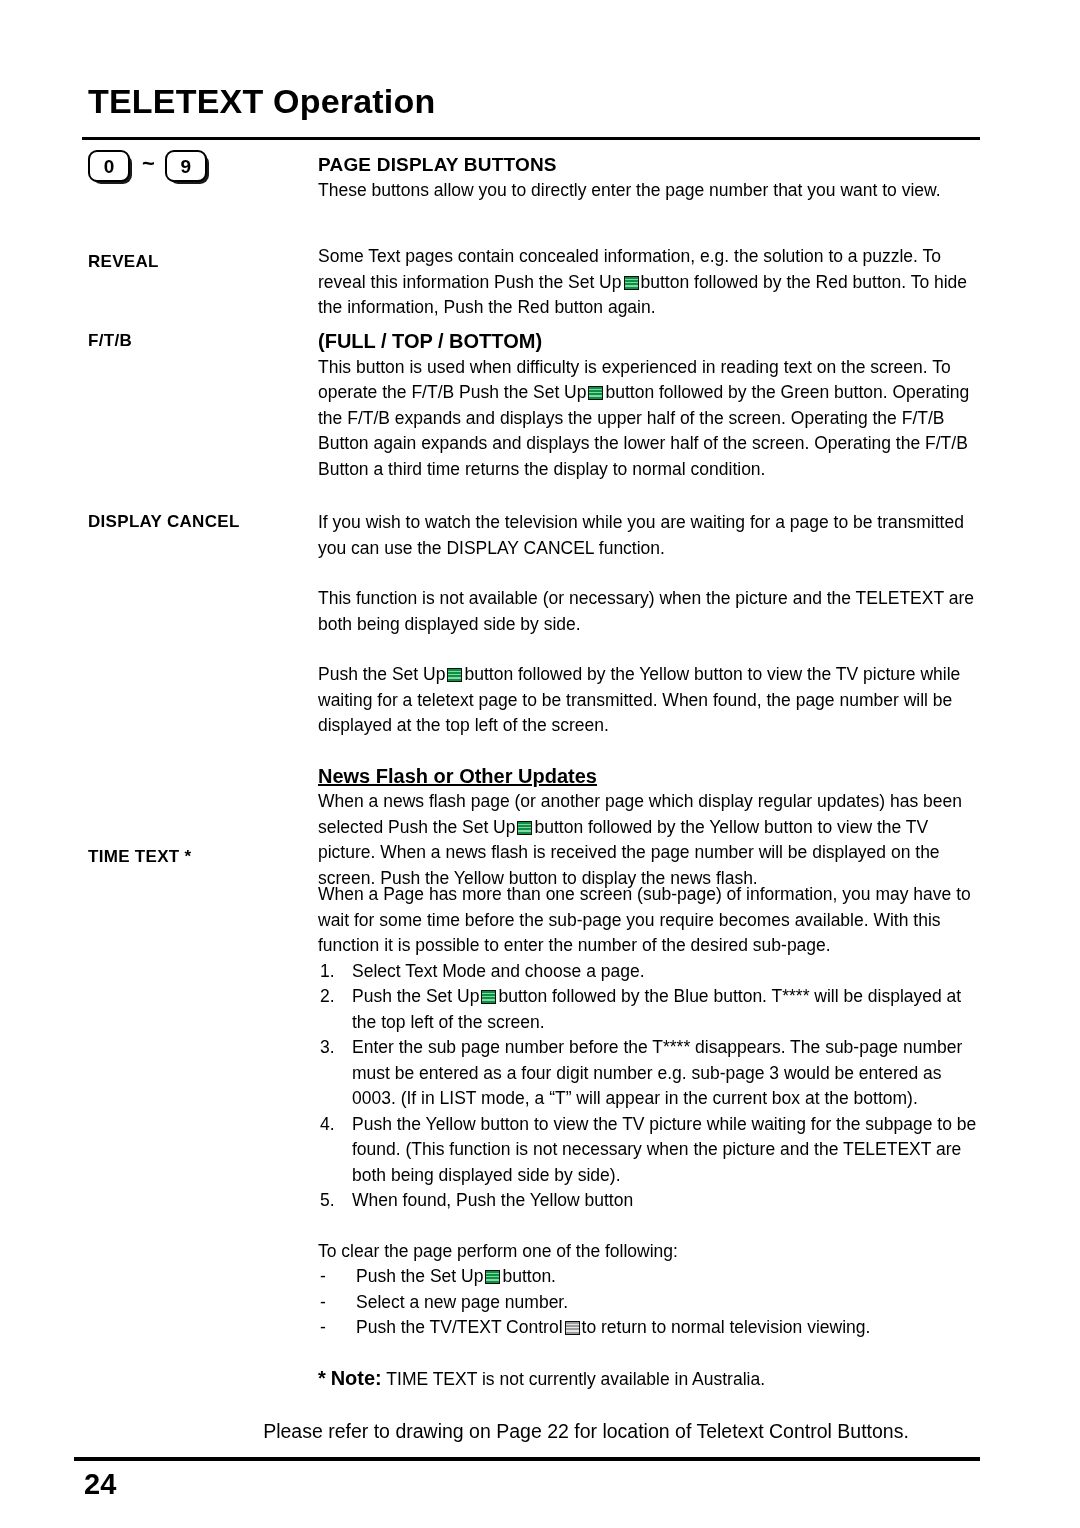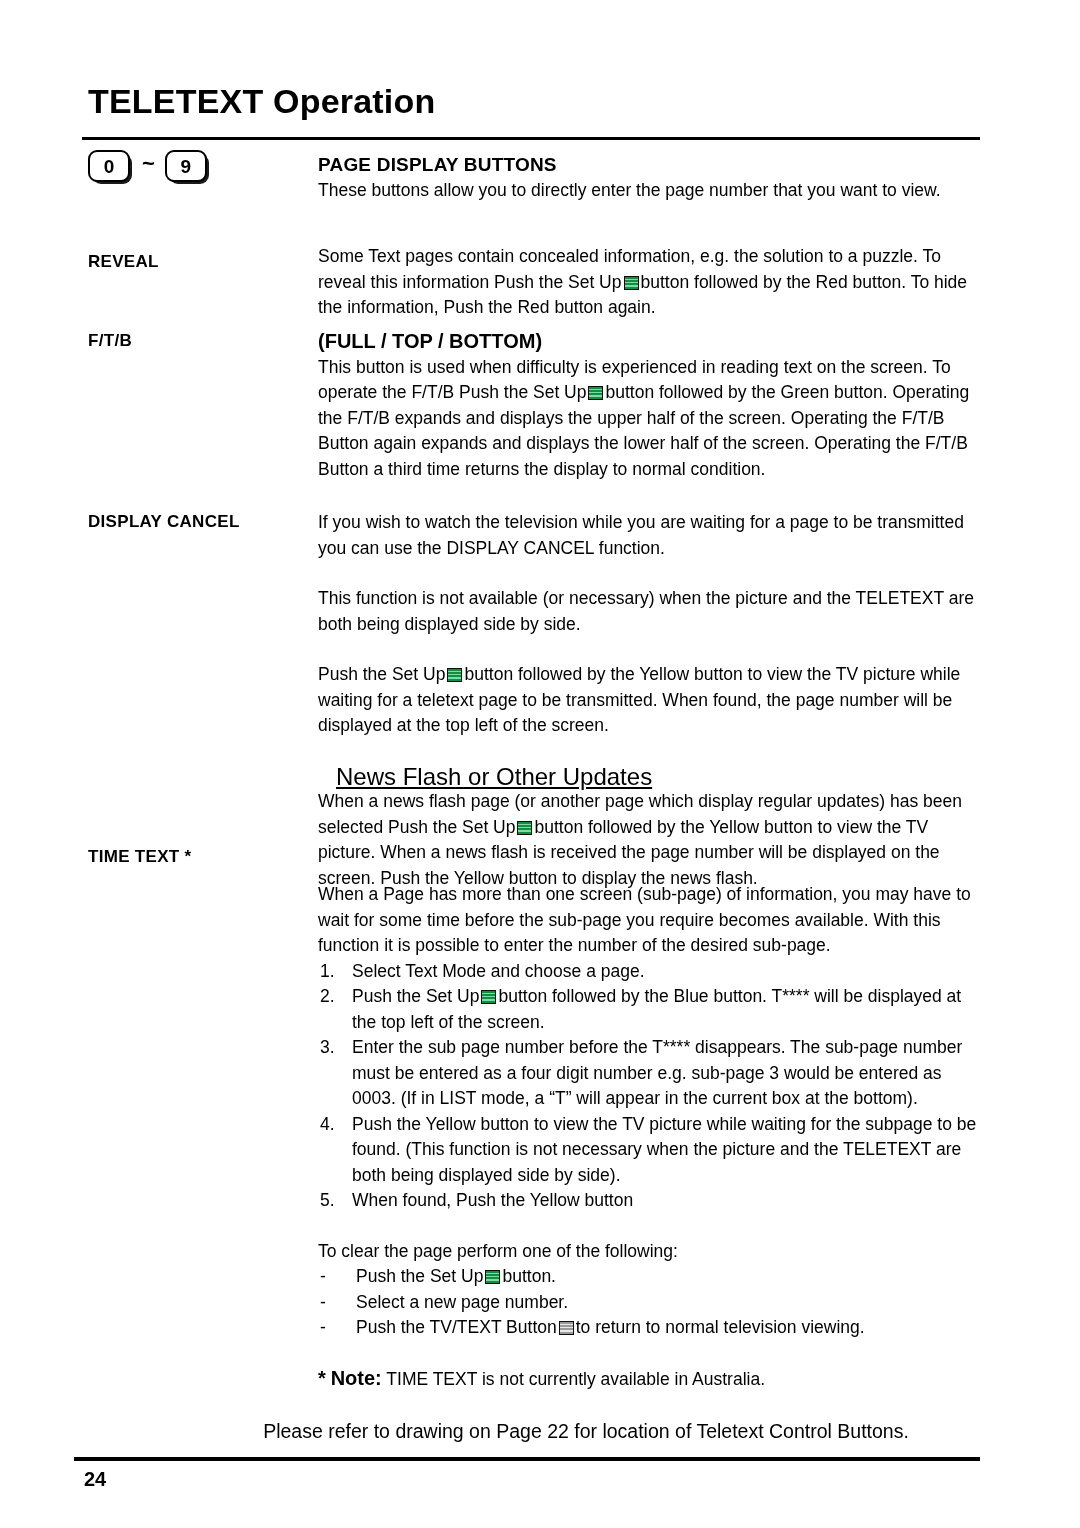--- a/index.html
+++ b/index.html
@@ -111,24 +111,23 @@
   .heading {
     font-weight: bold;
     font-size: 19px;
     letter-spacing: 0.2px;
   }
   .sub-heading {
     font-weight: bold;
     font-size: 20px;
   }
   .sub-heading-u {
-    font-weight: normal;
-    font-size: 24px;
+    font-weight: bold;
+    font-size: 20px;
     text-decoration: underline;
-    margin-left: 18px;
   }
   .para { margin: 0; }
   .gap { height: 25px; }
 
   
   .icon-setup,
   .icon-tvtext {
     display: inline-block;
     width: 15px;
     height: 14px;
@@ -204,21 +203,21 @@
     left: 74px;
     top: 1457px;
     width: 906px;
     height: 3.5px;
     background: #000000;
   }
   .page-num {
     position: absolute;
     left: 84px;
     top: 1468px;
-    font-size: 20px;
+    font-size: 29px;
     font-weight: bold;
   }
 </style>
 </head>
 <body>
 
 <div class="page">
 
   <div class="title">TELETEXT Operation</div>
   <div class="rule-top"></div>
@@ -305,21 +304,21 @@
       <li>
         <span class="dash">-</span>
         <span>Push the Set Up</span><span class="icon-setup"></span><span>button.</span>
       </li>
       <li>
         <span class="dash">-</span>
         <span>Select a new page number.</span>
       </li>
       <li>
         <span class="dash">-</span>
-        <span>Push the TV/TEXT Button</span><span class="icon-tvtext"></span><span>to return to normal television viewing.</span>
+        <span>Push the TV/TEXT Control</span><span class="icon-tvtext"></span><span>to return to normal television viewing.</span>
       </li>
     </ul>
 
     <div class="gap"></div>
 
     <p class="para"><span class="sub-heading">*</span> <span class="sub-heading">Note:</span> <span>TIME TEXT is not currently available in Australia.</span></p>
   </div>
 
   <div class="footer-note">Please refer to drawing on Page 22 for location of Teletext Control Buttons.</div>
   <div class="rule-bottom"></div>

